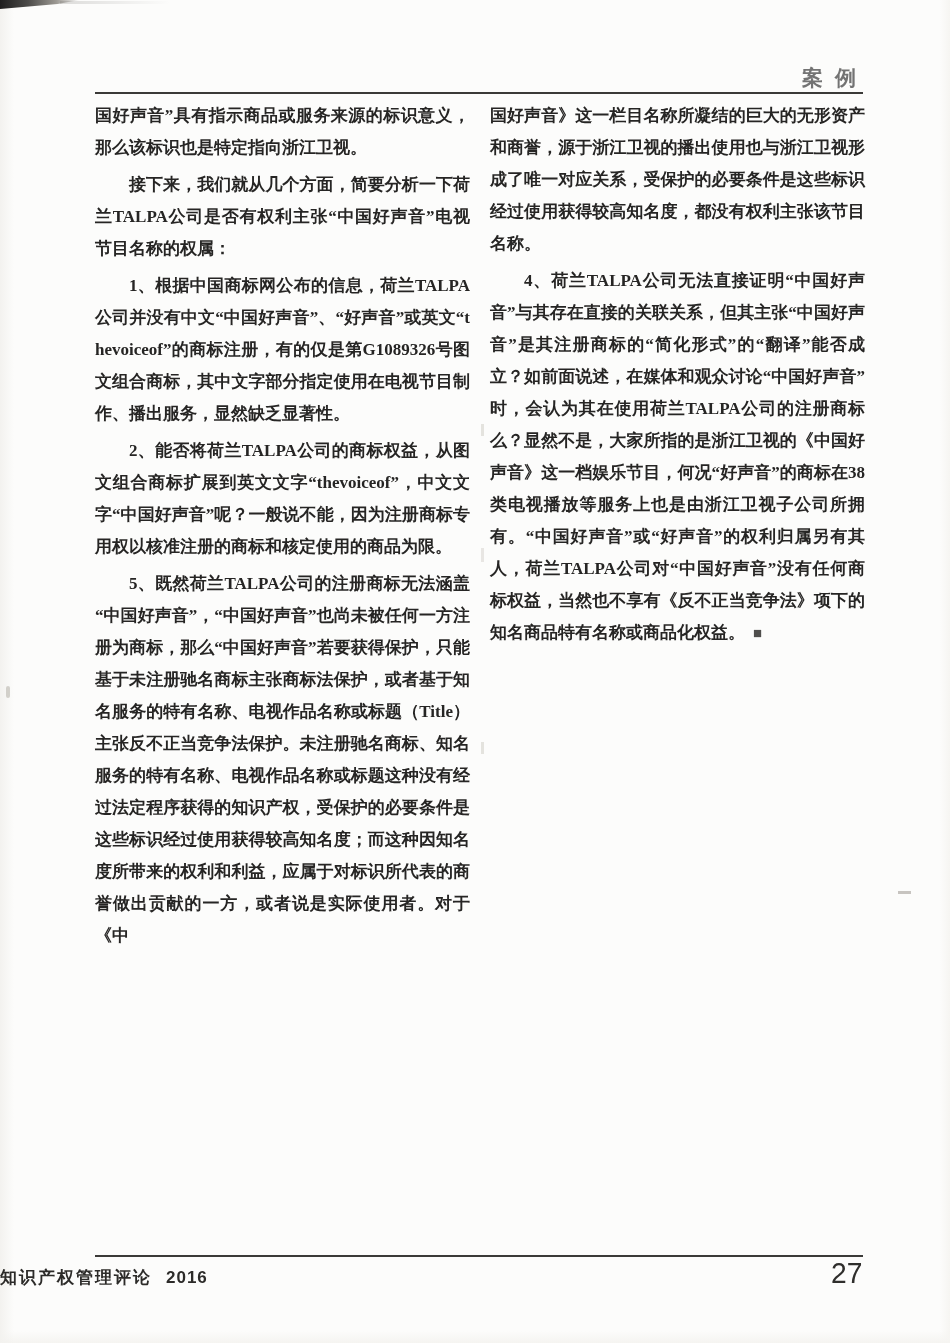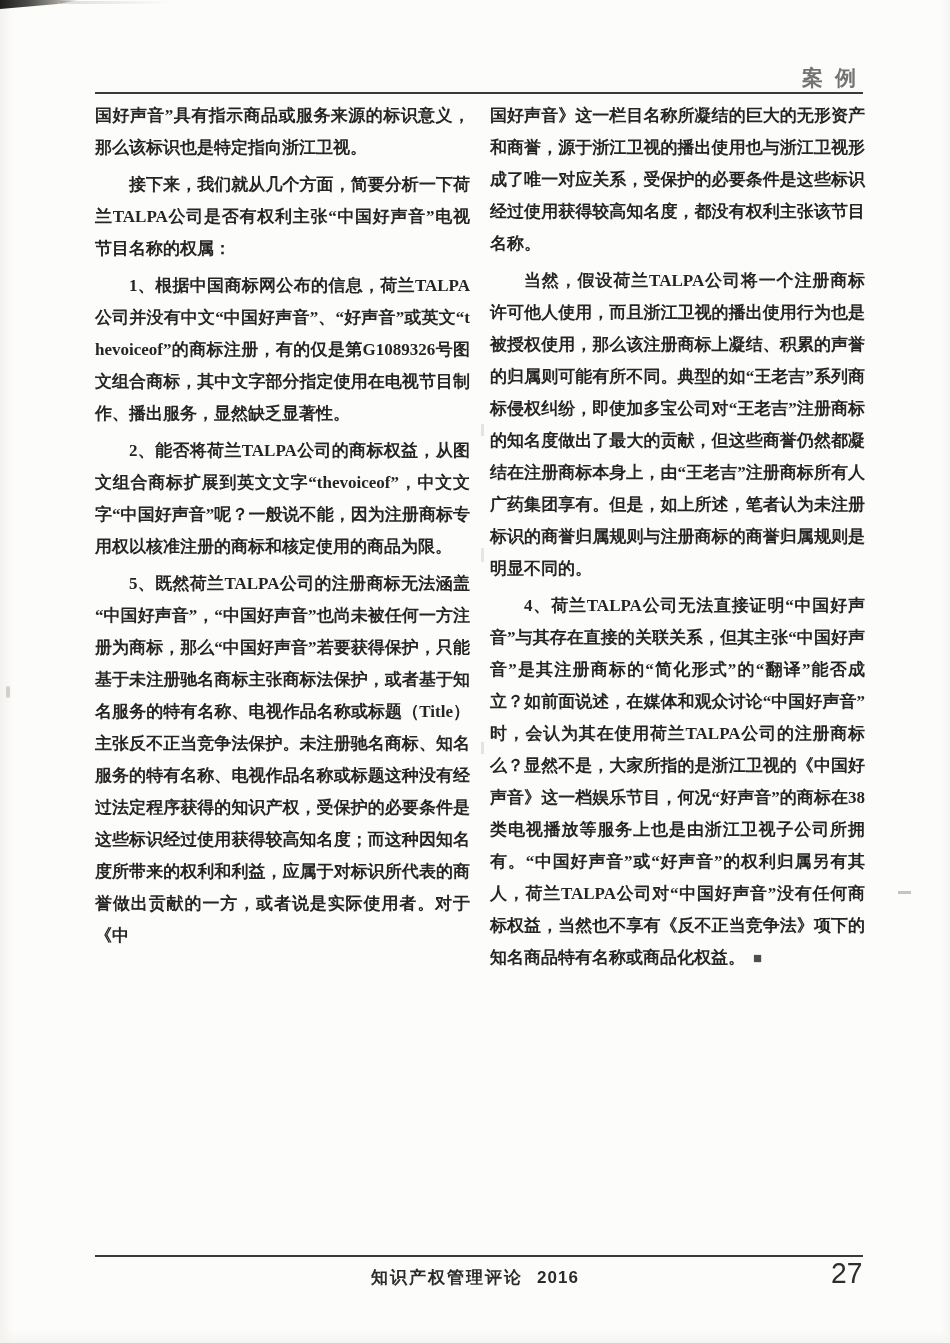--- a/index.html
+++ b/index.html
@@ -39,21 +39,21 @@
     font-size:17px;line-height:32px;color:#262524;
     text-align:justify;text-justify:inter-ideograph;
     word-break:break-all;
   }
   .col p + p{margin-top:5px;}
   .col p.indent{text-indent:2em;}
   .endmark{color:#4f4e4c;margin-left:8px;font-size:15px;}
 
   
   .footer-title{
-    position:absolute;left:0;top:1266px;width:950px;text-align:center;
+    position:absolute;left:0;top:1266px;width:950px;text-align:left;
     font-size:17px;font-weight:700;color:#2c2b29;letter-spacing:2px;
   }
   .footer-title .year{margin-left:14px;letter-spacing:1px;font-family:"Liberation Sans","DejaVu Sans",sans-serif;}
   .page-number{
     position:absolute;top:1256px;right:88px;
     font-size:30px;color:#2f2e2c;font-family:"Liberation Sans","DejaVu Sans",sans-serif;
     transform:scaleX(.94);transform-origin:right;
   }
 
   
@@ -92,21 +92,20 @@
 <div class="columns">
   <div class="col">
     <p>国好声音”具有指示商品或服务来源的标识意义，那么该标识也是特定指向浙江卫视。</p>
     <p class="indent">接下来，我们就从几个方面，简要分析一下荷兰TALPA公司是否有权利主张“中国好声音”电视节目名称的权属：</p>
     <p class="indent">1、根据中国商标网公布的信息，荷兰TALPA公司并没有中文“中国好声音”、“好声音”或英文“thevoiceof”的商标注册，有的仅是第G1089326号图文组合商标，其中文字部分指定使用在电视节目制作、播出服务，显然缺乏显著性。</p>
     <p class="indent">2、能否将荷兰TALPA公司的商标权益，从图文组合商标扩展到英文文字“thevoiceof”，中文文字“中国好声音”呢？一般说不能，因为注册商标专用权以核准注册的商标和核定使用的商品为限。</p>
     <p class="indent">5、既然荷兰TALPA公司的注册商标无法涵盖“中国好声音”，“中国好声音”也尚未被任何一方注册为商标，那么“中国好声音”若要获得保护，只能基于未注册驰名商标主张商标法保护，或者基于知名服务的特有名称、电视作品名称或标题（Title）主张反不正当竞争法保护。未注册驰名商标、知名服务的特有名称、电视作品名称或标题这种没有经过法定程序获得的知识产权，受保护的必要条件是这些标识经过使用获得较高知名度；而这种因知名度所带来的权利和利益，应属于对标识所代表的商誉做出贡献的一方，或者说是实际使用者。对于《中</p>
   </div>
   <div class="col">
     <p>国好声音》这一栏目名称所凝结的巨大的无形资产和商誉，源于浙江卫视的播出使用也与浙江卫视形成了唯一对应关系，受保护的必要条件是这些标识经过使用获得较高知名度，都没有权利主张该节目名称。</p>
-    <p class="indent">当然，假设荷兰TALPA公司将一个注册商标许可他人使用，而且浙江卫视的播出使用行为也是被授权使用，那么该注册商标上凝结、积累的声誉的归属则可能有所不同。典型的如“王老吉”系列商标侵权纠纷，即使加多宝公司对“王老吉”注册商标的知名度做出了最大的贡献，但这些商誉仍然都凝结在注册商标本身上，由“王老吉”注册商标所有人广药集团享有。但是，如上所述，笔者认为未注册标识的商誉归属规则与注册商标的商誉归属规则是明显不同的。</p>
     <p class="indent"><span>4、荷兰TALPA公司无法直接证明“中国好声音”与其存在直接的关联关系，但其主张“中国好声音”是其注册商标的“简化形式”的“翻译”能否成立？如前面说述，在媒体和观众讨论“中国好声音”时，会认为其在使用荷兰TALPA公司的注册商标么？显然不是，大家所指的是浙江卫视的《中国好声音》这一档娱乐节目，何况“好声音”的商标在38类电视播放等服务上也是由浙江卫视子公司所拥有。“中国好声音”或“好声音”的权利归属另有其人，荷兰TALPA公司对“中国好声音”没有任何商标权益，当然也不享有《反不正当竞争法》项下的知名商品特有名称或商品化权益。</span><span class="endmark">■</span></p>
   </div>
 </div>
 
 <div class="rule footer"></div>
 <div class="footer-title">
   <span>知识产权管理评论</span><span class="year">2016</span>
 </div>
 <div class="page-number">27</div>
 

